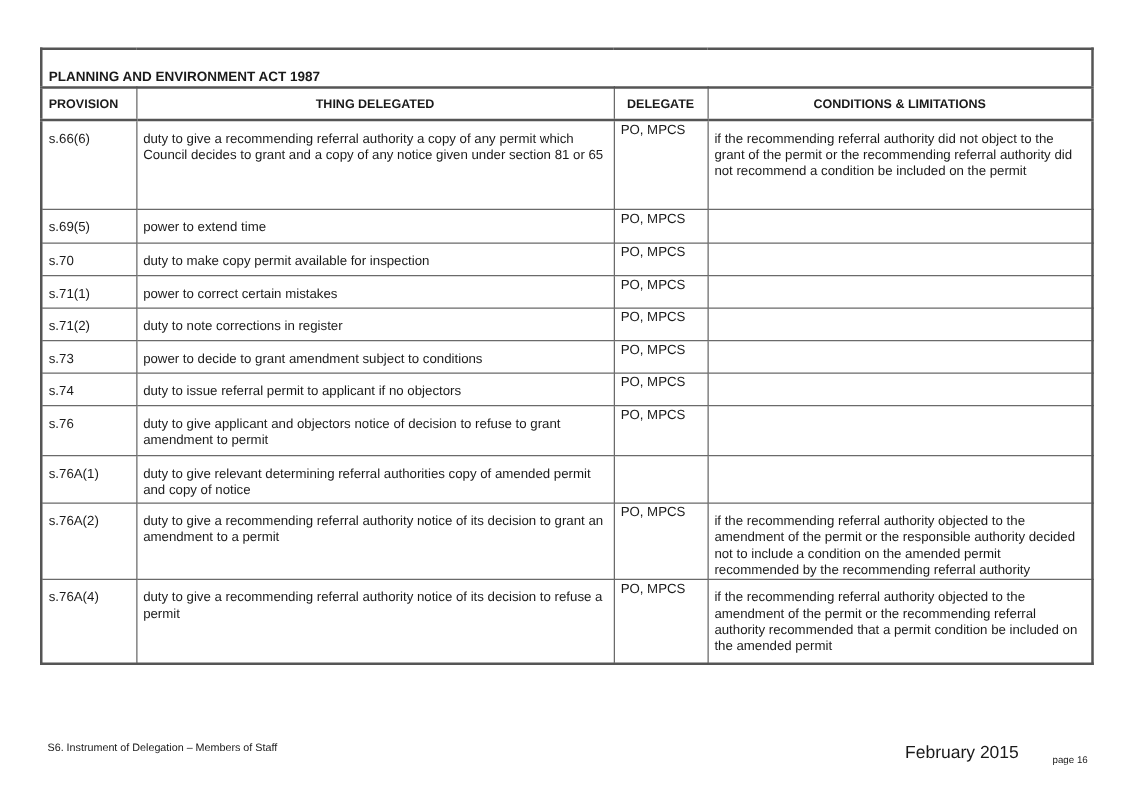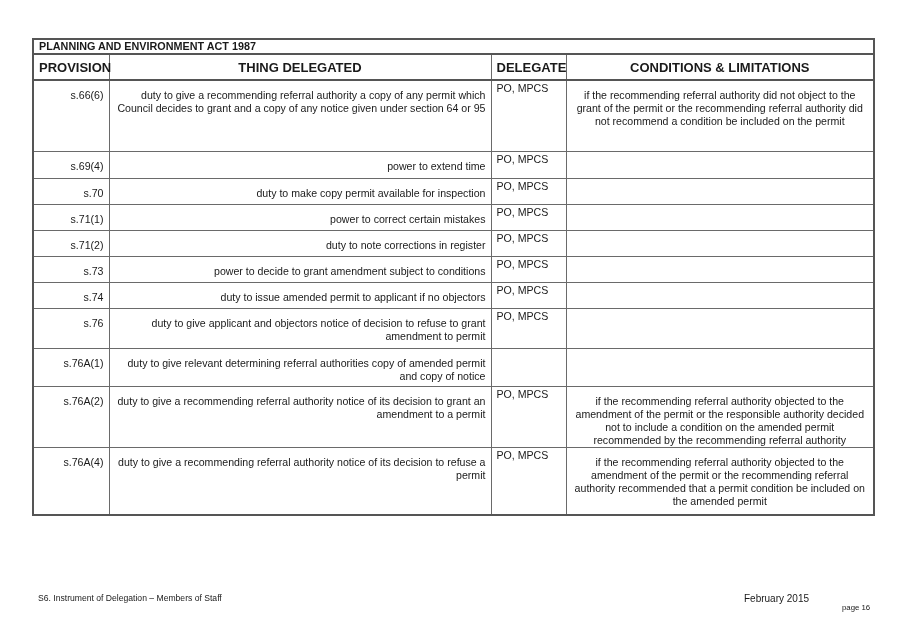--- a/index.html
+++ b/index.html
@@ -12,36 +12,36 @@
     border: 2px solid #555;
   }
   table.deleg td, table.deleg th {
     border: 1px solid #6a6a6a; vertical-align: top;
     font-size: 10.6px; line-height: 13px; padding: 0 5px;
   }
   table.deleg col.c1 { width: 76px; }
   table.deleg col.c2 { width: 382px; }
   table.deleg col.c3 { width: 75px; }
   table.deleg col.c4 { width: 308px; }
-  tr.act-title td { font-weight: bold; font-size: 10.8px; height: 13px; padding-top: 0; line-height: 13px; border-bottom: 2px solid #555; }
-  tr.col-head th { font-weight: bold; font-size: 13px; height: 24px; vertical-align: middle; text-align: center; border-bottom: 2px solid #555; }
+  tr.act-title td { font-weight: bold; font-size: 10.8px; height: 13px; padding-top: 16px; line-height: 13px; border-bottom: 2px solid #555; }
+  tr.col-head th { font-weight: bold; font-size: 10px; height: 24px; vertical-align: middle; text-align: center; border-bottom: 2px solid #555; }
   tr.col-head th.prov { text-align: left; padding-left: 5px; }
-  td.prov, td.thing { padding-top: 8px !important; text-align: right; }
+  td.prov, td.thing { padding-top: 8px !important; }
   td.deleg { padding-top: 1px !important; }
-  td.cond { padding-top: 8px !important; text-align: center; }
+  td.cond { padding-top: 8px !important; }
   tr.r-h71 td { height: 62px; }
   tr.r-h27 td { height: 18px; }
   tr.r-h36 td { height: 27px; }
   tr.r-h26 td { height: 17px; }
   tr.r-h40 td { height: 31px; }
   tr.r-h38 td { height: 29px; }
   tr.r-h60 td { height: 51px; }
   tr.r-h67 td { height: 58px; }
   .footer-left { position: absolute; left: 38px; top: 593px; font-size: 8.6px; }
-  .footer-date { position: absolute; left: 744px; top: 593px; font-size: 10px; }
+  .footer-date { position: absolute; left: 724px; top: 593px; font-size: 14px; }
   .footer-page { position: absolute; left: 842px; top: 603px; font-size: 7.8px; }
 </style>
 </head>
 <body>
 
 <div class="page">
   <table class="deleg">
     <colgroup>
         <col class="c1">
         <col class="c2">
@@ -54,26 +54,26 @@
     </tr>
     <tr class="col-head">
       <th class="prov">PROVISION</th>
       <th>THING DELEGATED</th>
       <th>DELEGATE</th>
       <th>CONDITIONS &amp; LIMITATIONS</th>
     </tr>
 
     <tr class="r-h71">
       <td class="prov">s.66(6)</td>
-      <td class="thing">duty to give a recommending referral authority a copy of any permit which Council decides to grant and a copy of any notice given under section 64 or 95</td>
+      <td class="thing">duty to give a recommending referral authority a copy of any permit which Council decides to grant and a copy of any notice given under section 81 or 65</td>
       <td class="deleg">PO, MPCS</td>
       <td class="cond">if the recommending referral authority did not object to the grant of the permit or the recommending referral authority did not recommend a condition be included on the permit</td>
     </tr>
     <tr class="r-h27">
-      <td class="prov">s.69(4)</td>
+      <td class="prov">s.69(5)</td>
       <td class="thing">power to extend time</td>
       <td class="deleg">PO, MPCS</td>
       <td class="cond"></td>
     </tr>
     <tr class="r-h26">
       <td class="prov">s.70</td>
       <td class="thing">duty to make copy permit available for inspection</td>
       <td class="deleg">PO, MPCS</td>
       <td class="cond"></td>
     </tr>
@@ -90,21 +90,21 @@
       <td class="cond"></td>
     </tr>
     <tr class="r-h26">
       <td class="prov">s.73</td>
       <td class="thing">power to decide to grant amendment subject to conditions</td>
       <td class="deleg">PO, MPCS</td>
       <td class="cond"></td>
     </tr>
     <tr class="r-h26">
       <td class="prov">s.74</td>
-      <td class="thing">duty to issue amended permit to applicant if no objectors</td>
+      <td class="thing">duty to issue referral permit to applicant if no objectors</td>
       <td class="deleg">PO, MPCS</td>
       <td class="cond"></td>
     </tr>
     <tr class="r-h40">
       <td class="prov">s.76</td>
       <td class="thing">duty to give applicant and objectors notice of decision to refuse to grant amendment to permit</td>
       <td class="deleg">PO, MPCS</td>
       <td class="cond"></td>
     </tr>
     <tr class="r-h38">

